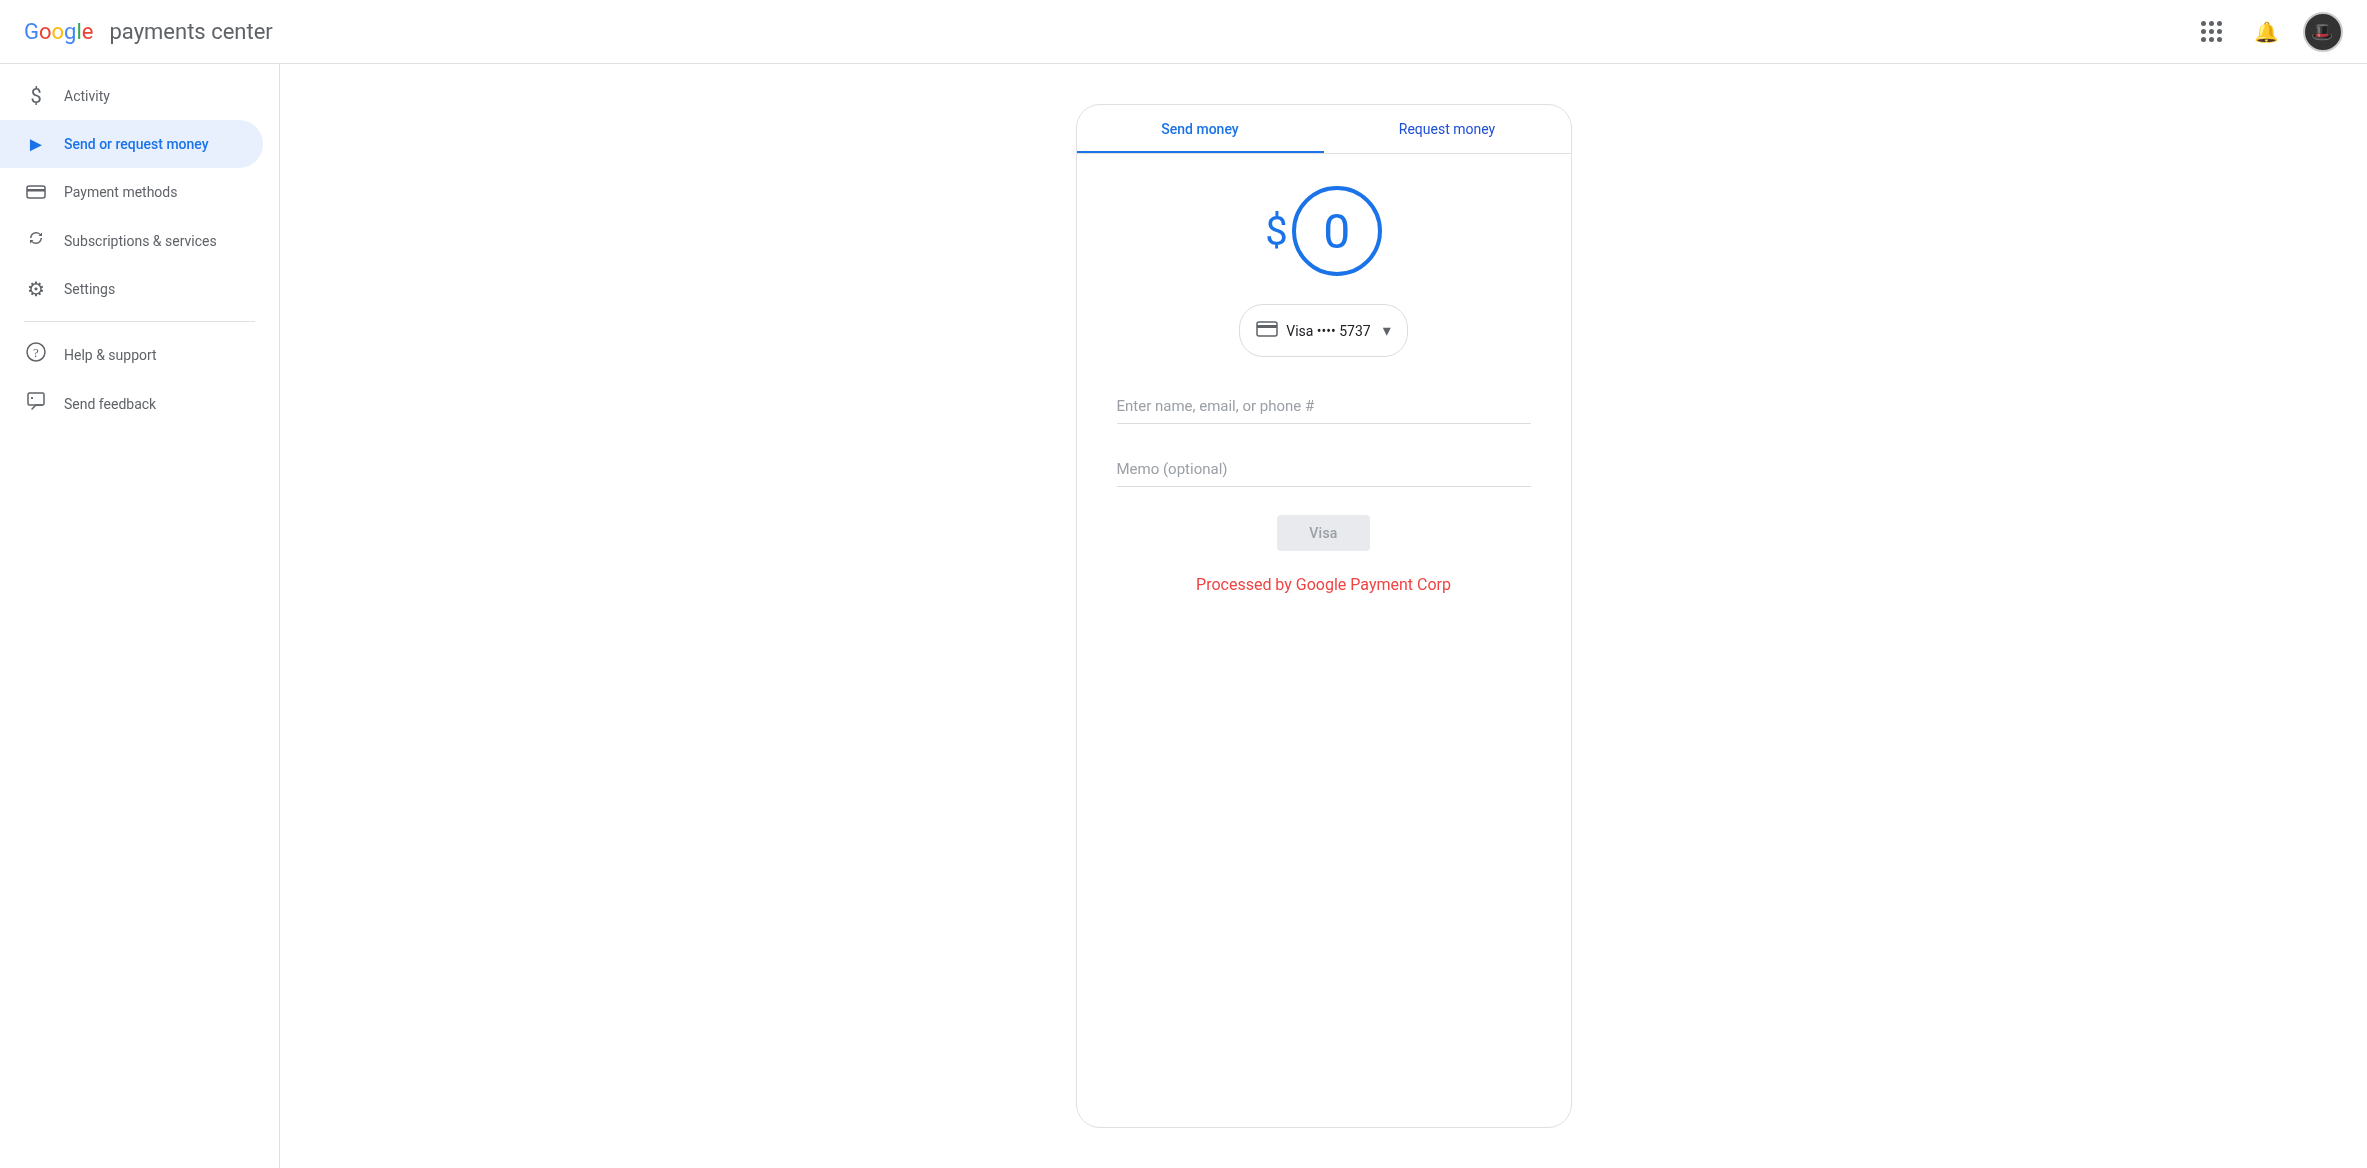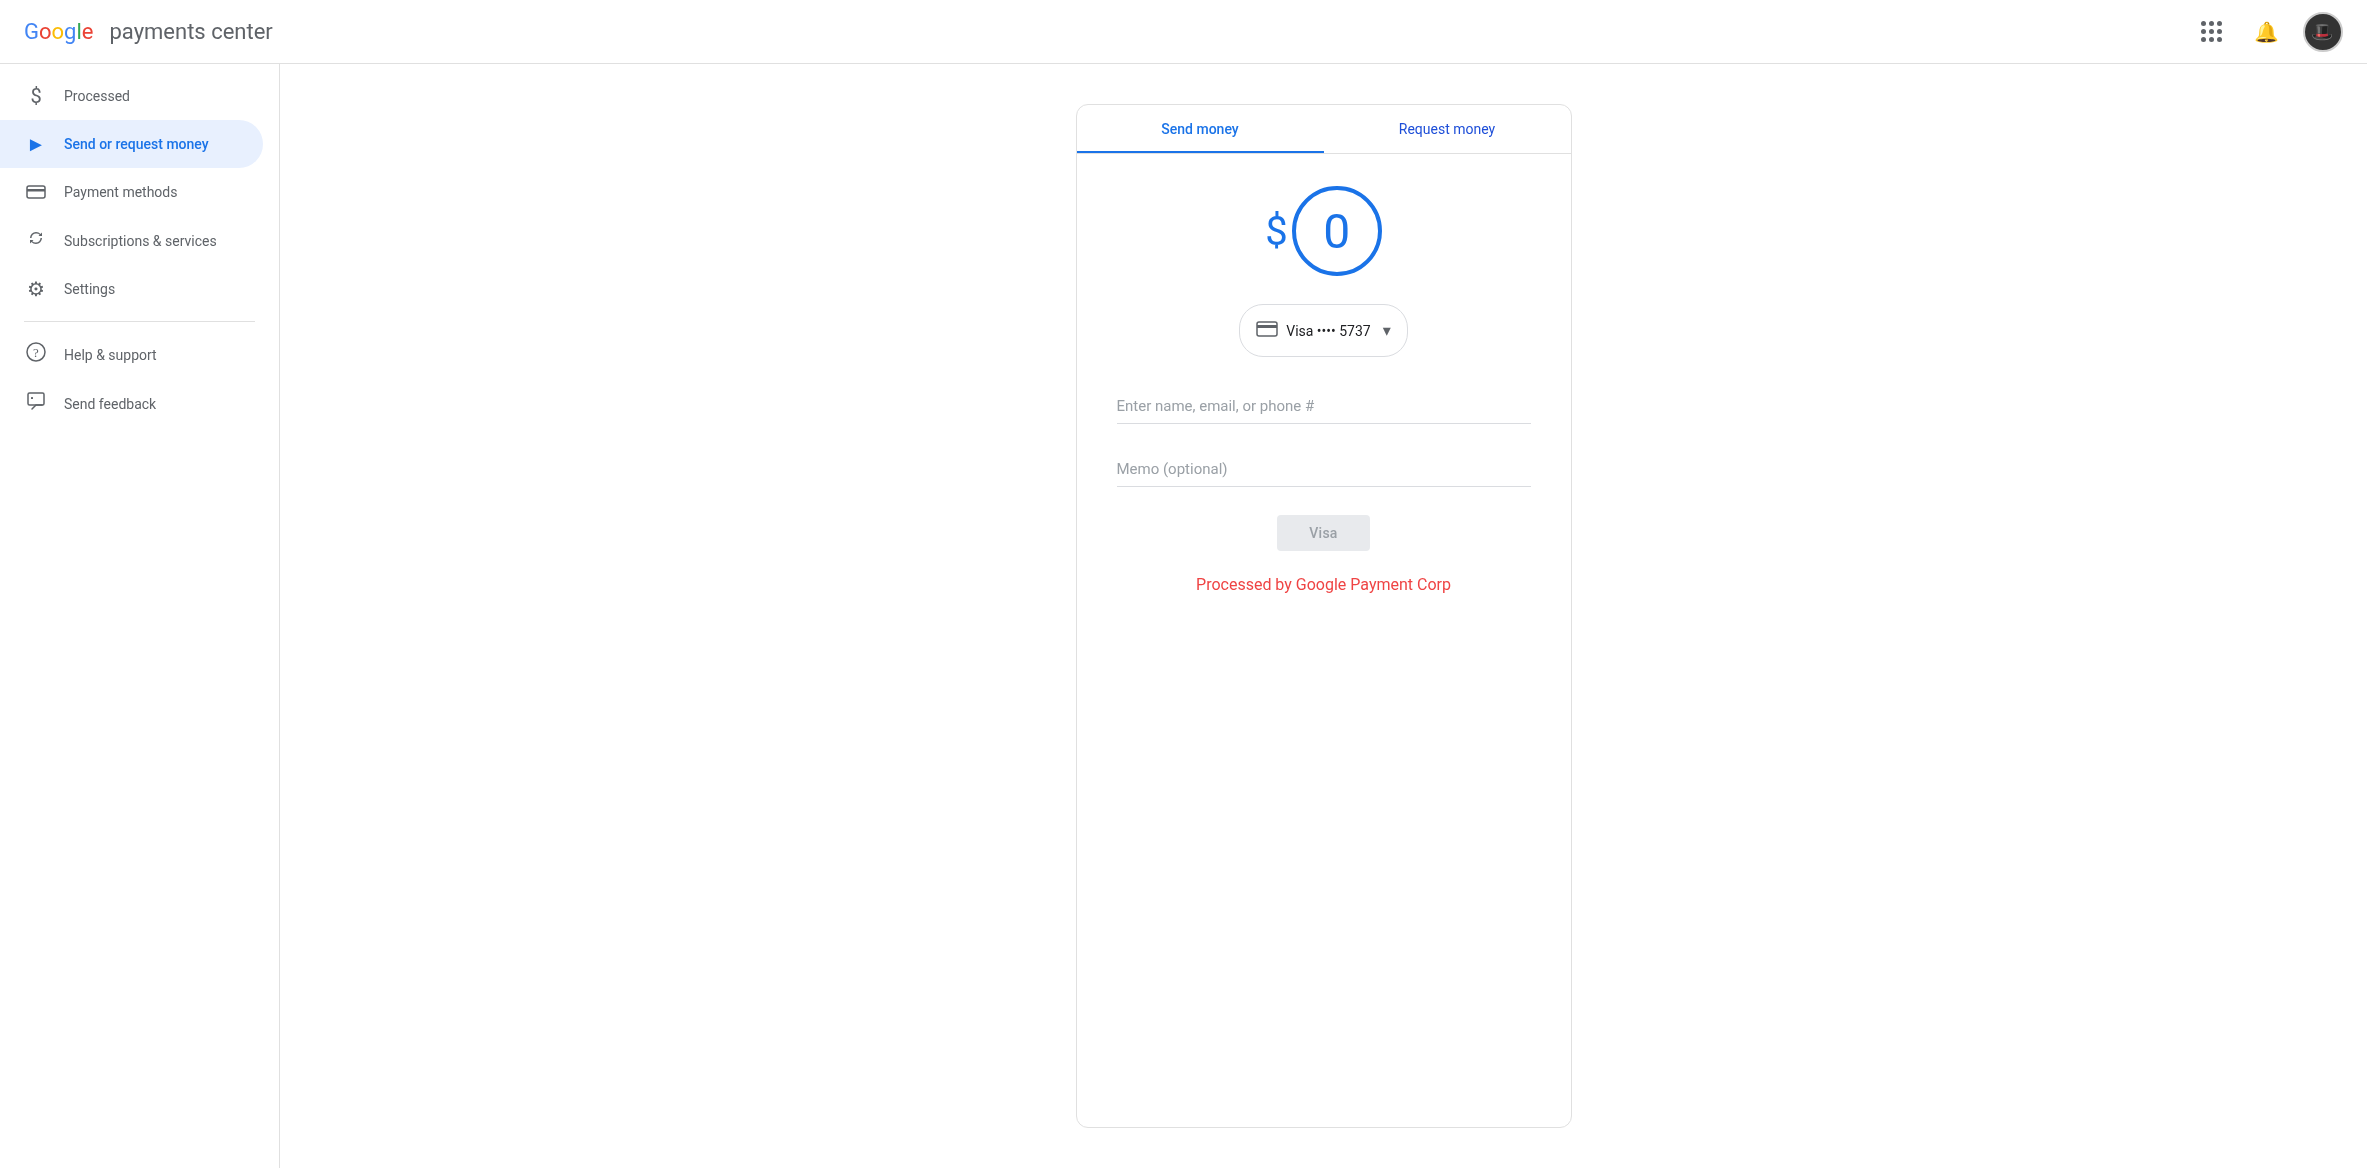--- a/index.html
+++ b/index.html
@@ -124,21 +124,21 @@
       overflow-y: auto;
       display: flex;
       justify-content: center;
       padding: 40px 24px;
     }
 
     
     .card {
       width: 496px;
       border: 1px solid #e0e0e0;
-      border-radius: 12px;
+      border-radius: 24px;
       overflow: hidden;
       background: #fff;
     }
 
     
     .tabs {
       display: flex;
       border-bottom: 1px solid #e0e0e0;
     }
     .tab {
@@ -317,21 +317,21 @@
   </div>
 </header>
 
 <div class="layout">
 
   <nav class="sidebar">
     <div class="sidebar-nav">
 
       <div class="nav-item">
         <span class="nav-icon">$</span>
-        <span>Processed</span>
+        <span>Activity</span>
       </div>
 
       <div class="nav-item active">
         <span class="nav-icon">►</span>
         <span>Send or request money</span>
       </div>
 
       <div class="nav-item">
         <span class="nav-icon">
           <svg width="20" height="14" viewBox="0 0 20 14" fill="none">

